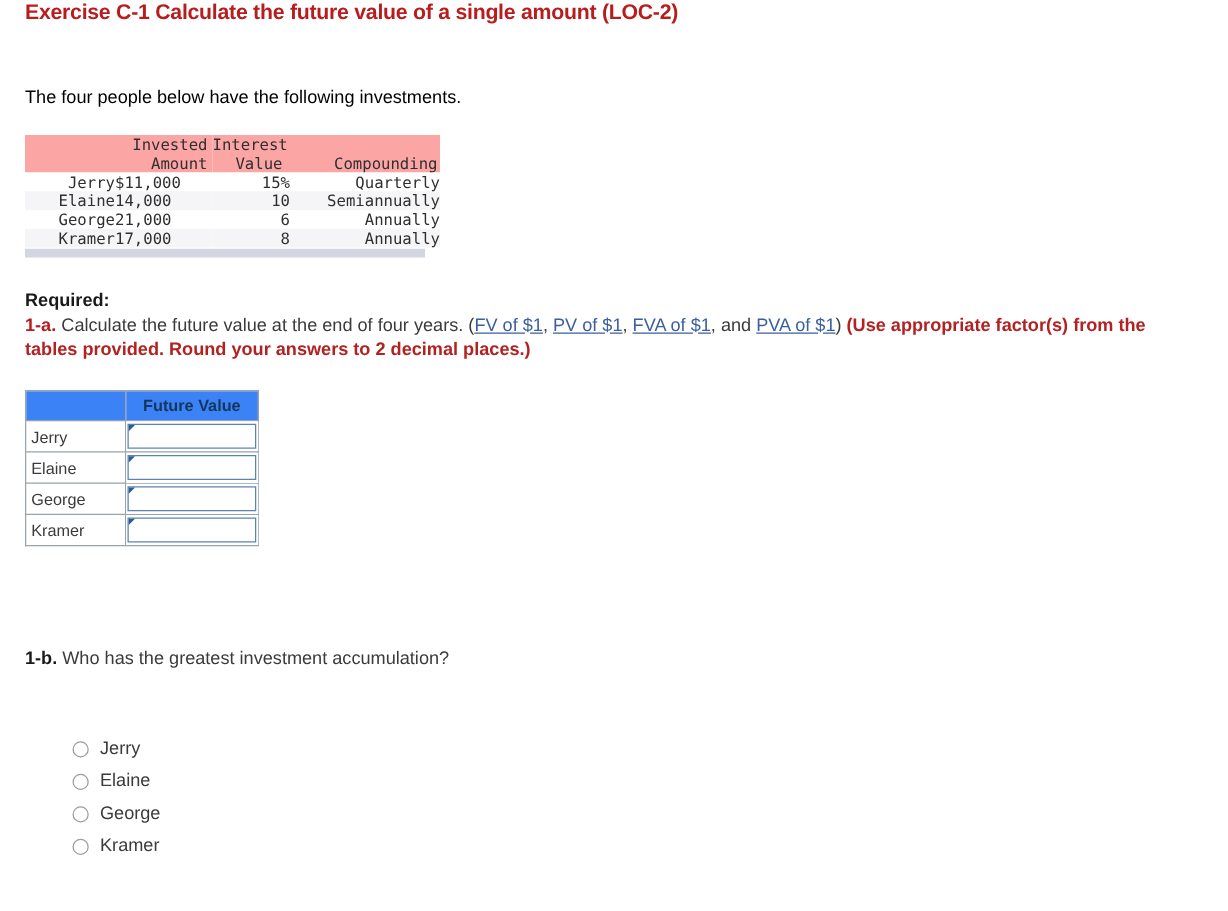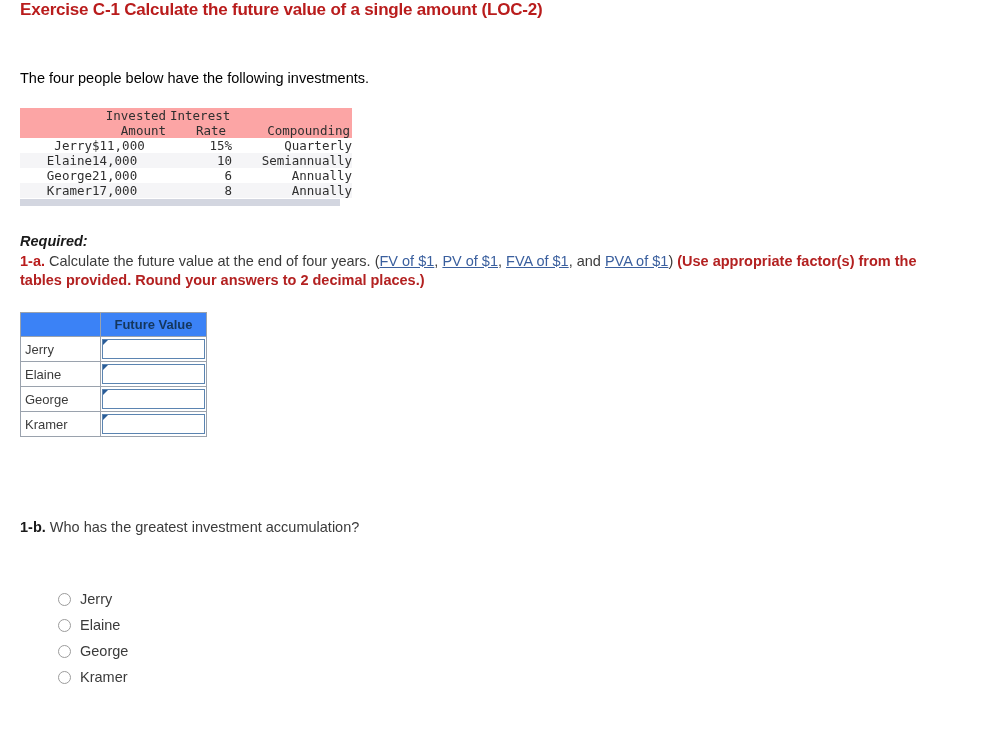--- a/index.html
+++ b/index.html
@@ -99,21 +99,20 @@
     top: 232px;
     width: 940px;
     font-size: 14.5px;
     line-height: 19.5px;
     color: #3b3b3b;
   }
   .required-label {
     font-weight: bold;
     color: #1a1a1a;
     display: block;
-    font-style: italic;
   }
   .req-num { font-weight: bold; color: #b91c1c; }
   .doc-link {
     color: #3a5f9e;
     text-decoration: underline;
     cursor: pointer;
   }
   .red-note {
     color: #b32121;
     font-weight: bold;
@@ -217,21 +216,21 @@
   <table class="data-table">
     <thead>
       <tr>
         <td class="hdr-name"></td>
         <td class="hdr-amount">
           <span class="hdr-l1">Invested</span>
           <span class="hdr-l2">Amount</span>
         </td>
         <td class="hdr-rate">
           <span class="hdr-l1">Interest</span>
-          <span class="hdr-l2">Rate</span>
+          <span class="hdr-l2">Value</span>
         </td>
         <td class="hdr-comp">
           <span class="hdr-l1">&nbsp;</span>
           <span class="hdr-l2">Compounding</span>
         </td>
       </tr>
     </thead>
     <tbody>
       <tr class="row-odd">
         <td class="c-name">Jerry</td>

